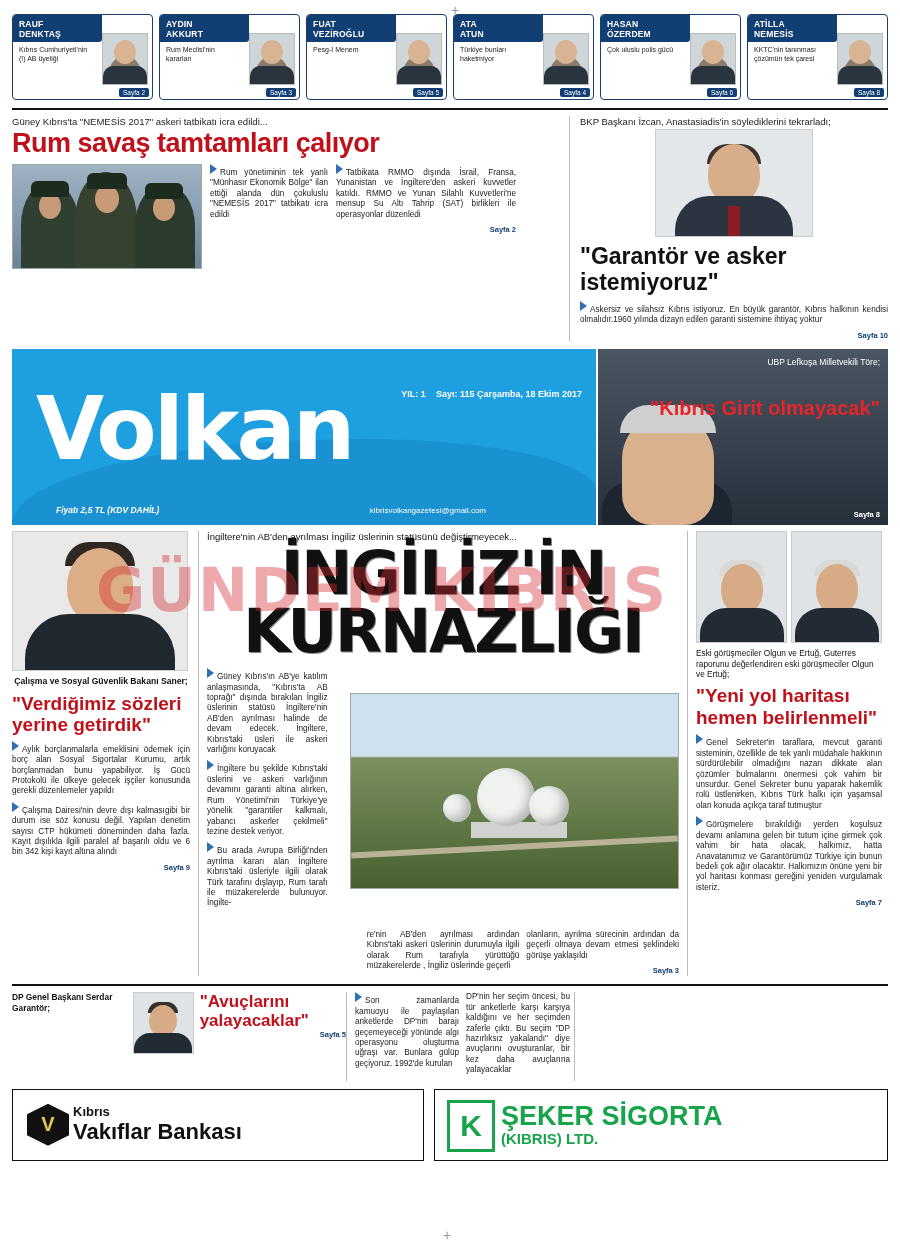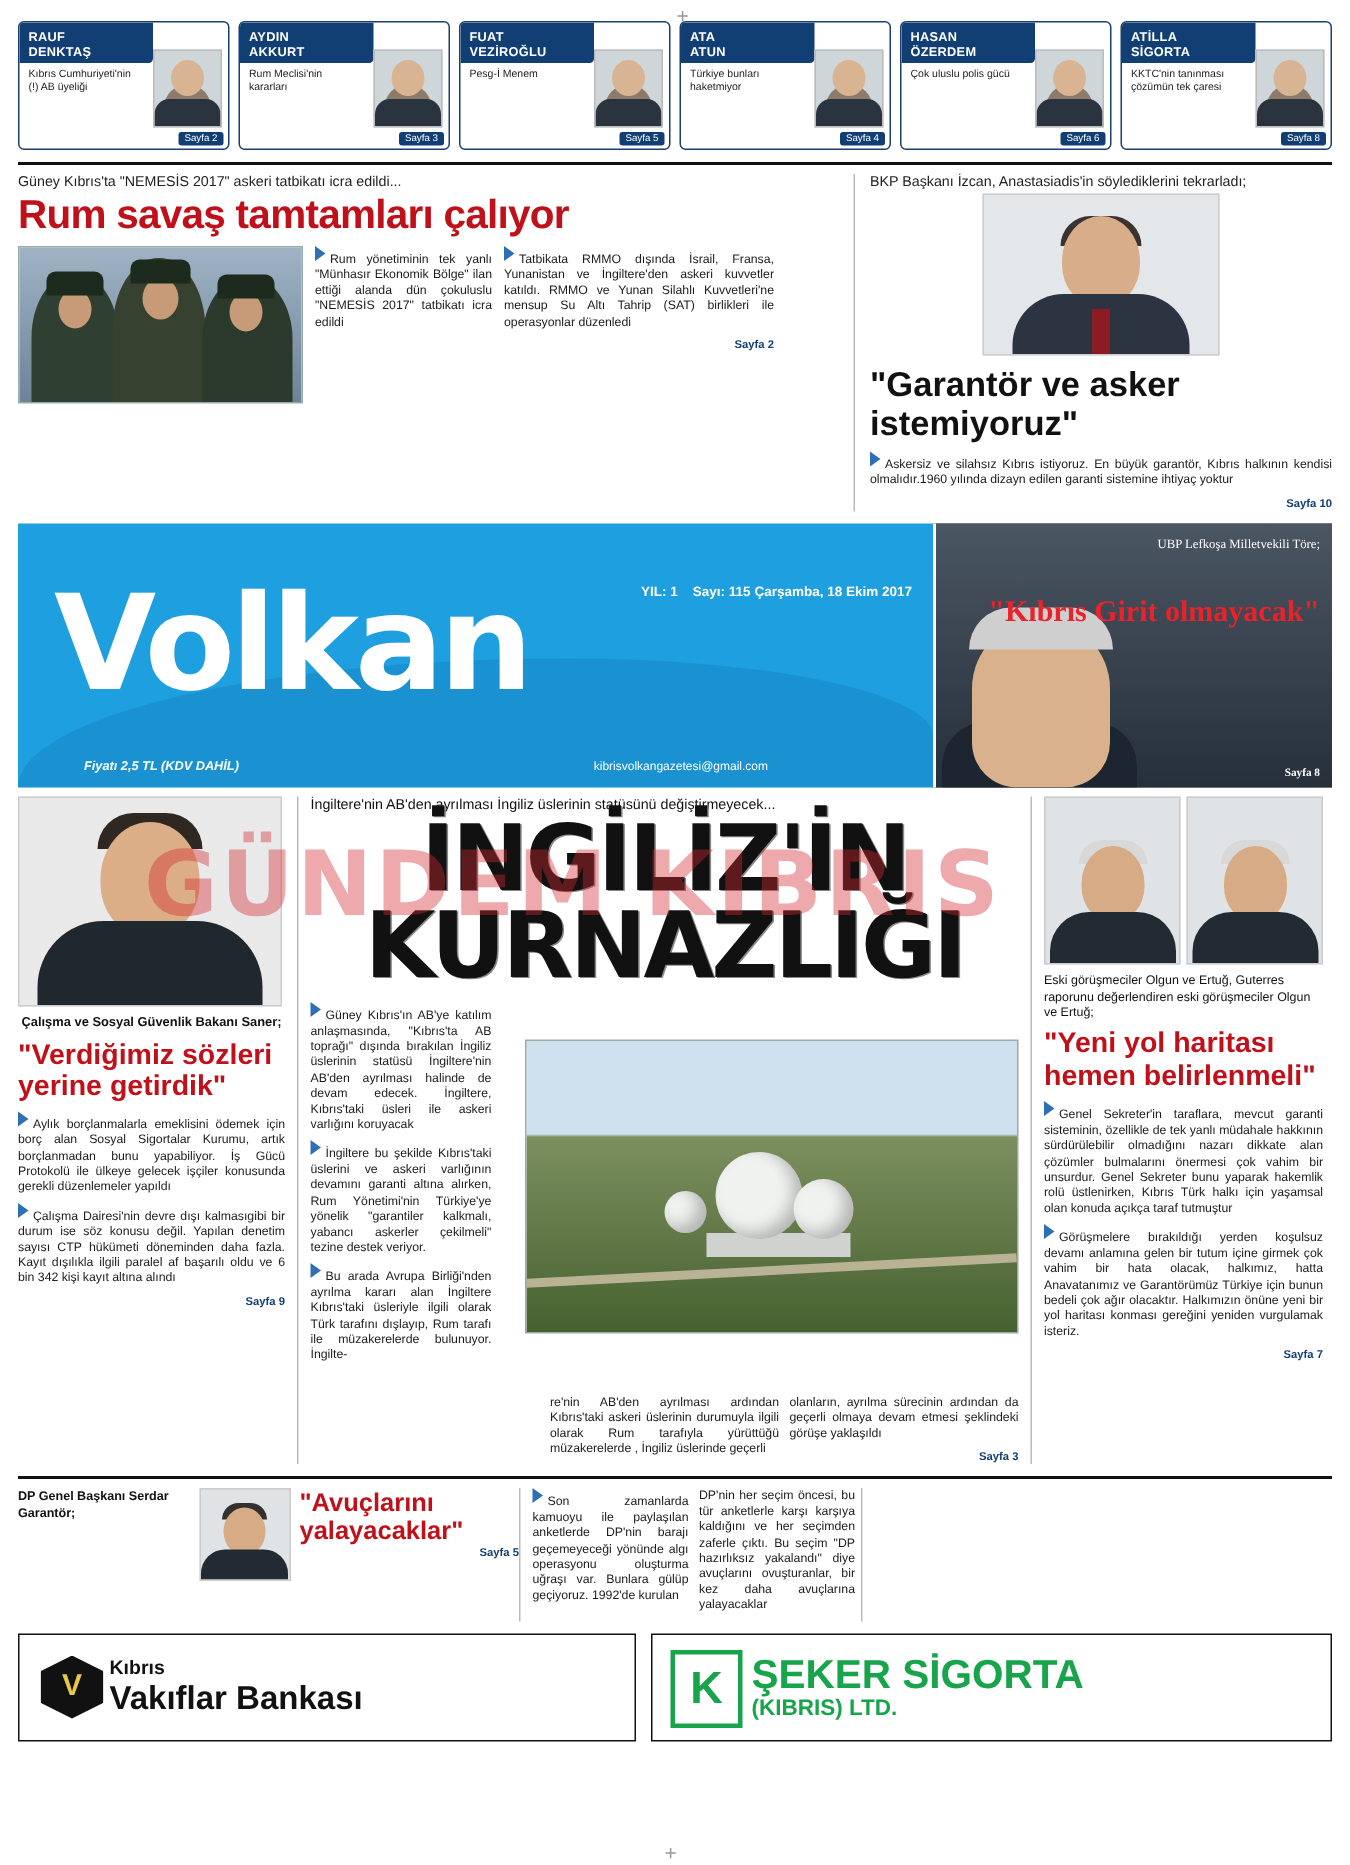--- a/index.html
+++ b/index.html
@@ -131,23 +131,22 @@
     font-weight:bold; letter-spacing:-3px; font-family:"DejaVu Sans", sans-serif;
     line-height:88px;
   }
   .mast-blue .price {
     position:absolute; left:44px; bottom:10px; color:#fff; font-size:8.5px; font-weight:bold; font-style:italic;
   }
   .mast-blue .mail {
     position:absolute; right:110px; bottom:10px; color:#fff; font-size:8px;
   }
   .mast-right {
-    width:266px; background:#101010; position:relative; overflow:hidden;
+    width:292px; background:#101010; position:relative; overflow:hidden;
     border-left:2px solid #fff;
-    font-family:Liberation Serif, serif;
   }
   .mast-right .bg {
     position:absolute; inset:0; background:linear-gradient(#4b5663,#26303b);
   }
   .mast-right .pface {
     position:absolute; left:24px; bottom:0; width:92px; height:112px;
     background:#d9b18c; border-radius:46px 46px 30px 30px;
   }
   .mast-right .phair {
     position:absolute; left:22px; bottom:92px; width:96px; height:28px;
@@ -323,21 +322,21 @@
           <div class="head"></div>
           <div class="face"></div>
           <div class="suit"></div>
         </div>
       <div class="pg">Sayfa 6</div>
     </div>
 
     <div class="tcard">
       <div class="nm">
         <span>ATİLLA</span>
-        <span>SİGORTA</span>
+        <span>NEMESİS</span>
       </div>
       <div class="desc">KKTC'nin tanınması çözümün tek çaresi</div>
       <div class="photo">
           <div class="head"></div>
           <div class="face"></div>
           <div class="suit"></div>
         </div>
       <div class="pg">Sayfa 8</div>
     </div>
   </div>

